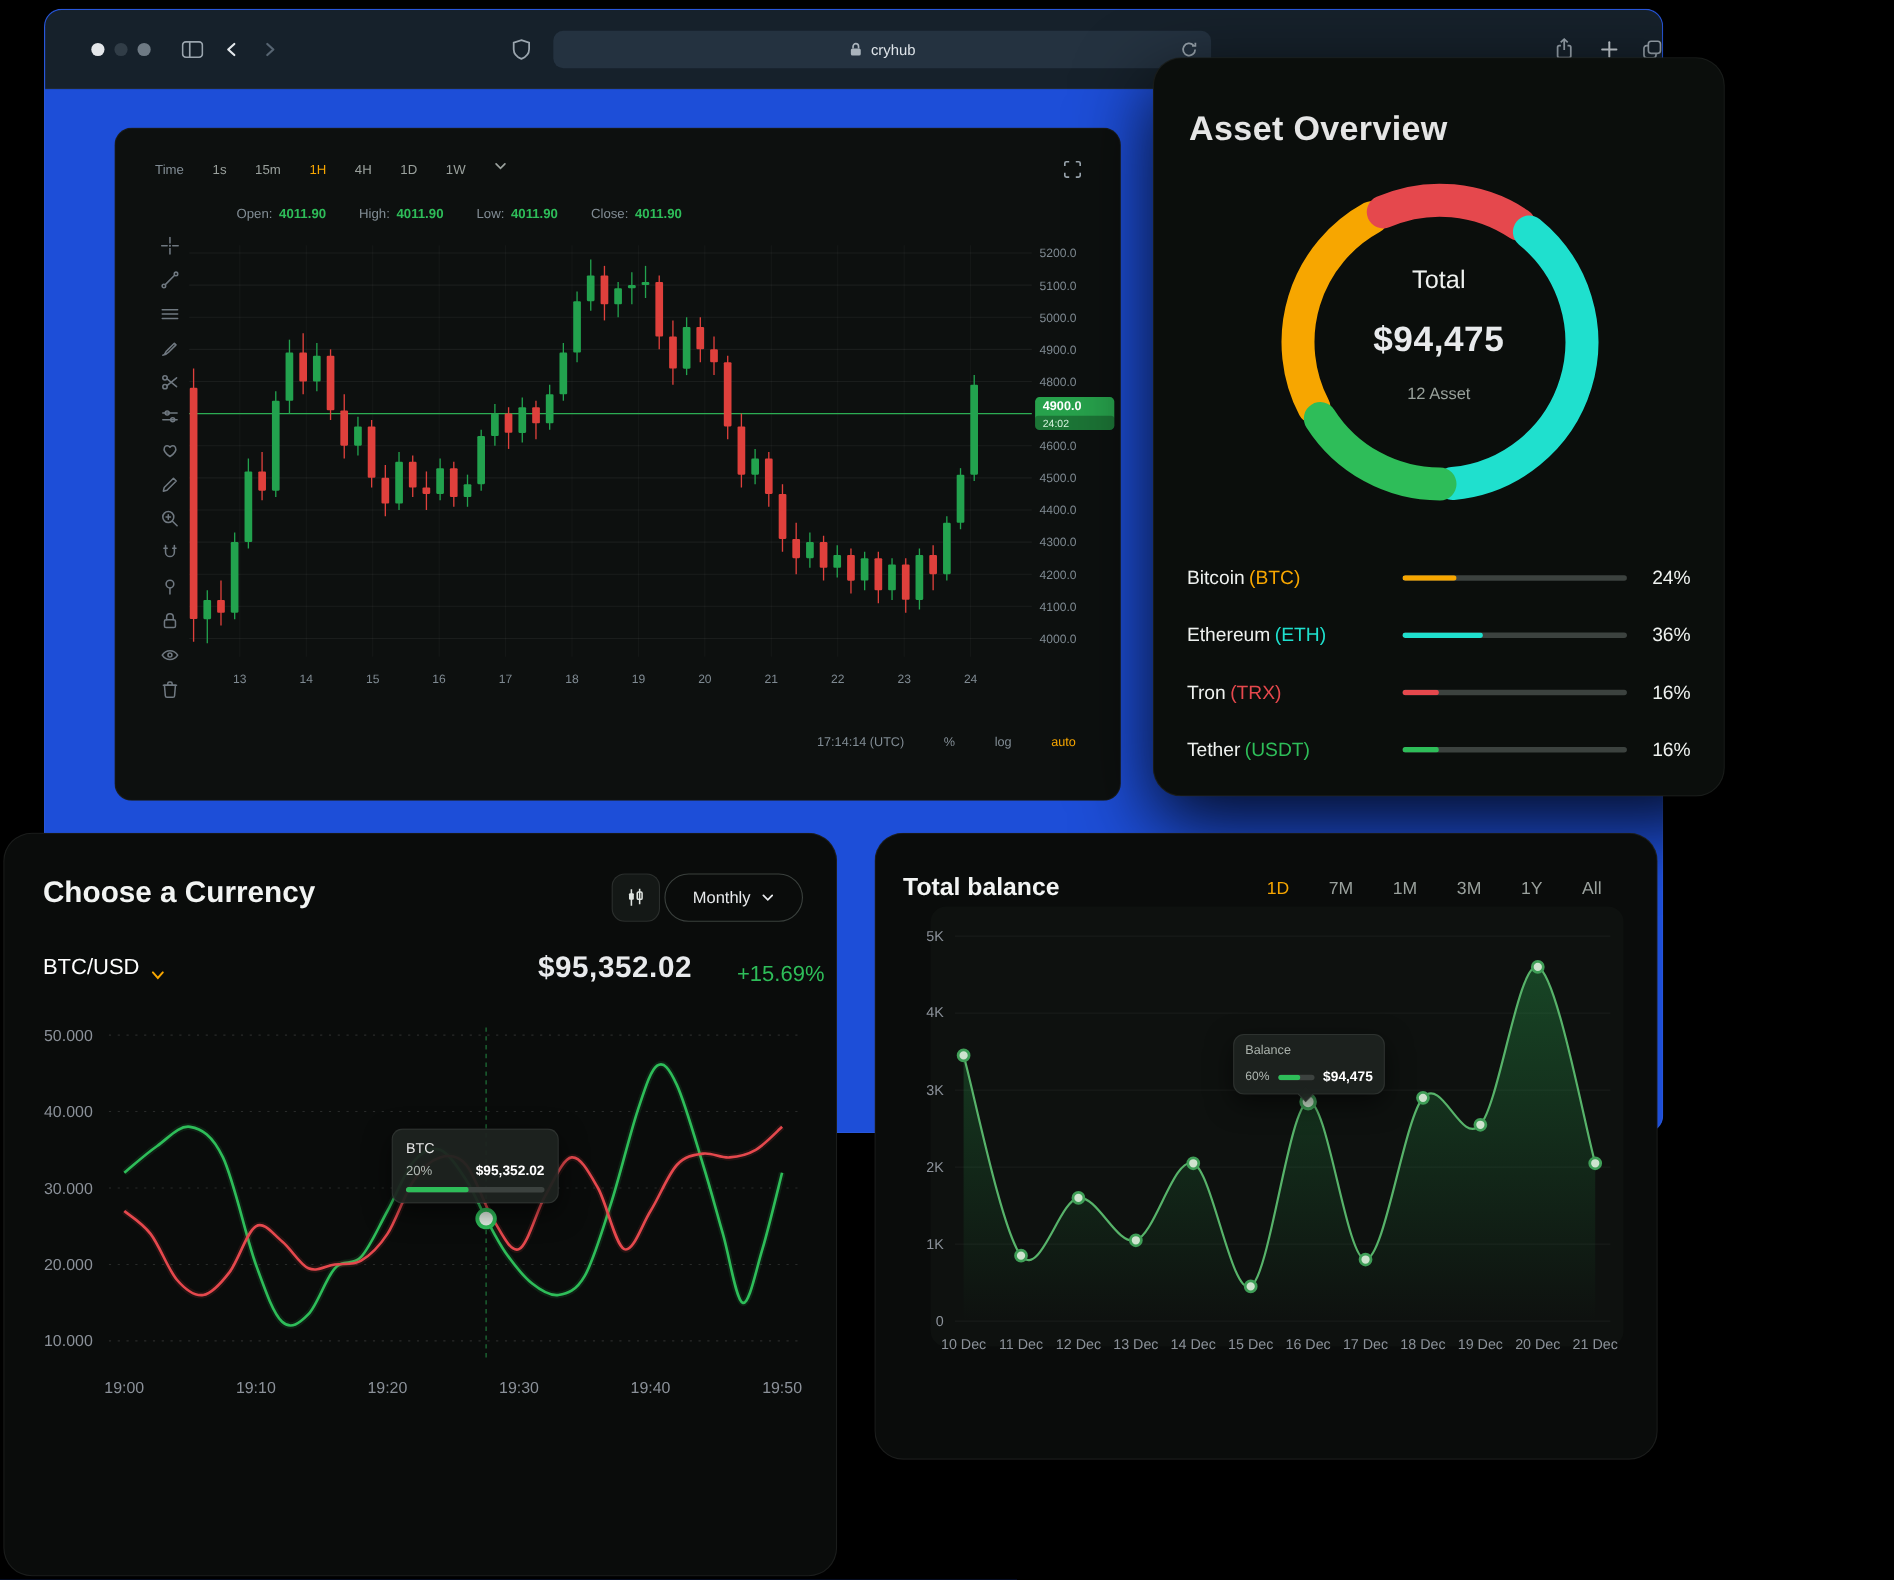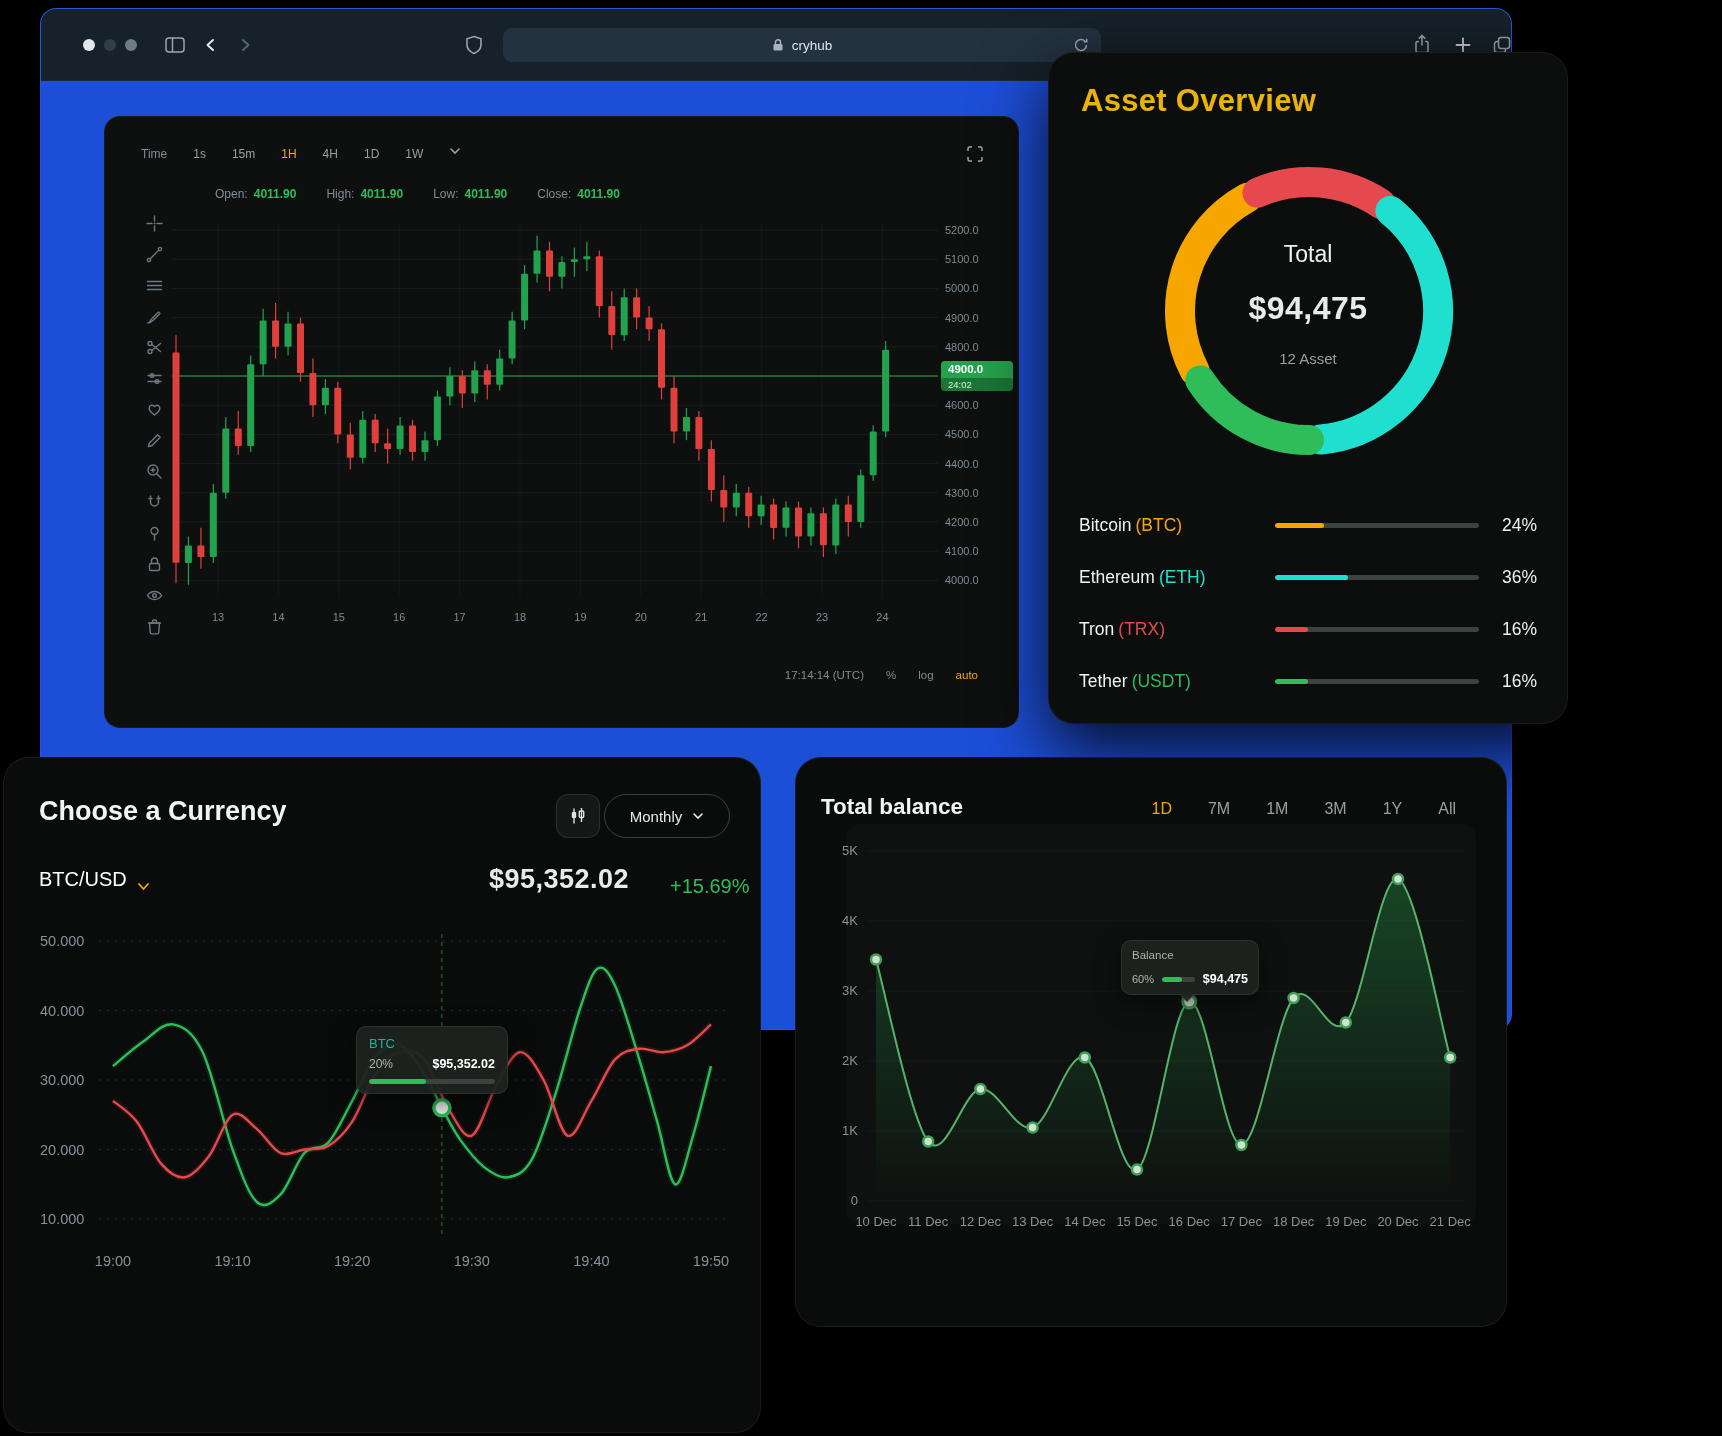--- a/index.html
+++ b/index.html
@@ -23,27 +23,27 @@
   border:1px solid rgba(255,255,255,.05);border-radius:16px;overflow:hidden}
 .tf-row{left:36px;top:30px;display:flex;align-items:flex-start;gap:26px;font-size:12px}
 .tf-label{color:#828d95}
 .tf-btn{color:#9aa19d;cursor:pointer}
 .tf-btn.active{color:#F7A600}
 .ohlc{left:110px;top:70px;display:flex;gap:30px;font-size:12px}
 .ohlc em{color:#828d95;font-style:normal}
 .ohlc b{color:#2EBD59;font-weight:600;margin-left:6px}
 .tools{left:36px;top:98px;width:26px;display:flex;flex-direction:column;gap:14px;align-items:center}
 .tool{stroke:#6f7880;fill:none;stroke-width:1.4;stroke-linecap:round;stroke-linejoin:round}
-.cfooter{right:40px;top:552px;display:flex;gap:22px;font-size:11.5px;color:#828d95;align-items:flex-start}
+.cfooter{right:40px;top:552px;display:flex;gap:36px;font-size:11.5px;color:#828d95;align-items:flex-start}
 .cfooter .auto{color:#F7A600}
 
 
 .asset-panel{left:1048px;top:52px;width:520px;height:672px;background:#0b0e0c;border-radius:26px;
   border:1px solid rgba(255,255,255,.06);box-shadow:0 25px 70px rgba(0,0,0,.85);z-index:5;overflow:hidden}
-.asset-panel h1{margin:30px 0 0 32px;font-size:31px;font-weight:600;letter-spacing:.3px;color:#eab308}
+.asset-panel h1{margin:46px 0 0 32px;font-size:31px;font-weight:600;letter-spacing:.3px;color:#e5e5e5}
 .donut{left:0;top:0}
 .donut-center{left:0;right:0;top:188px;text-align:center}
 .dc-label{font-size:23px;line-height:26px;color:#eef1ef}
 .dc-value{font-size:32px;line-height:34px;font-weight:700;margin-top:24px;letter-spacing:.5px}
 .dc-sub{font-size:15px;line-height:20px;color:#98a09a;margin-top:24px}
 .legend{left:30px;right:30px;top:446px}
 .asset-row{display:flex;align-items:center;height:52px}
 .asset-name{width:196px;font-size:17.5px;color:#eef1ef;white-space:nowrap}
 .asset-symbol{margin-left:4px}
 .bar-track{flex:1;height:5px;background:#3c423f;border-radius:3px;overflow:hidden}
@@ -66,21 +66,21 @@
 .balance-panel{left:795px;top:757px;width:712px;height:570px;background:#0a0c0b;border-radius:26px;
   border:1px solid rgba(255,255,255,.07);z-index:6;overflow:hidden}
 .balance-panel h2{position:absolute;left:25px;top:36px;font-size:22.5px;font-weight:600;color:#f2f4f3}
 .ranges{right:50px;top:42px;display:flex;gap:36px;font-size:16px;color:#9aa19d}
 .range-tab{cursor:pointer}
 .range-tab.active{color:#F7A600}
 
 
 .tooltip{background:rgba(30,35,32,.95);border:1px solid rgba(255,255,255,.08);border-radius:10px;
   box-shadow:0 8px 24px rgba(0,0,0,.55);padding:9px 12px;z-index:8}
-.tt-title{font-size:13px;color:#14b8a6}
+.tt-title{font-size:13px;color:#e5e5e5}
 .tt-row{display:flex;justify-content:space-between;align-items:center;margin-top:6px;font-size:12px;color:#aeb6b0}
 .tt-row b{color:#fff;font-weight:600;font-size:12.5px}
 .tt-bar{height:5px;background:#3c423f;border-radius:3px;margin-top:8px;overflow:hidden}
 .tt-bar .fill{display:block;height:100%;background:#2EBD59;border-radius:3px;width:0}
 #currency-tooltip{left:352px;top:268px;width:152px}
 #balance-tooltip{left:325px;top:182px;width:138px;padding:8px 10px}
 #balance-tooltip .tt-title{font-size:11.5px;color:#a9b1ab}
 #balance-tooltip .tt-row{margin-top:11px;font-size:11px;gap:8px}
 #balance-tooltip .tt-bar{flex:1;margin-top:0}
 .tt-ptr{position:absolute;left:60px;bottom:-6px;width:10px;height:10px;background:rgba(30,35,32,.95);

